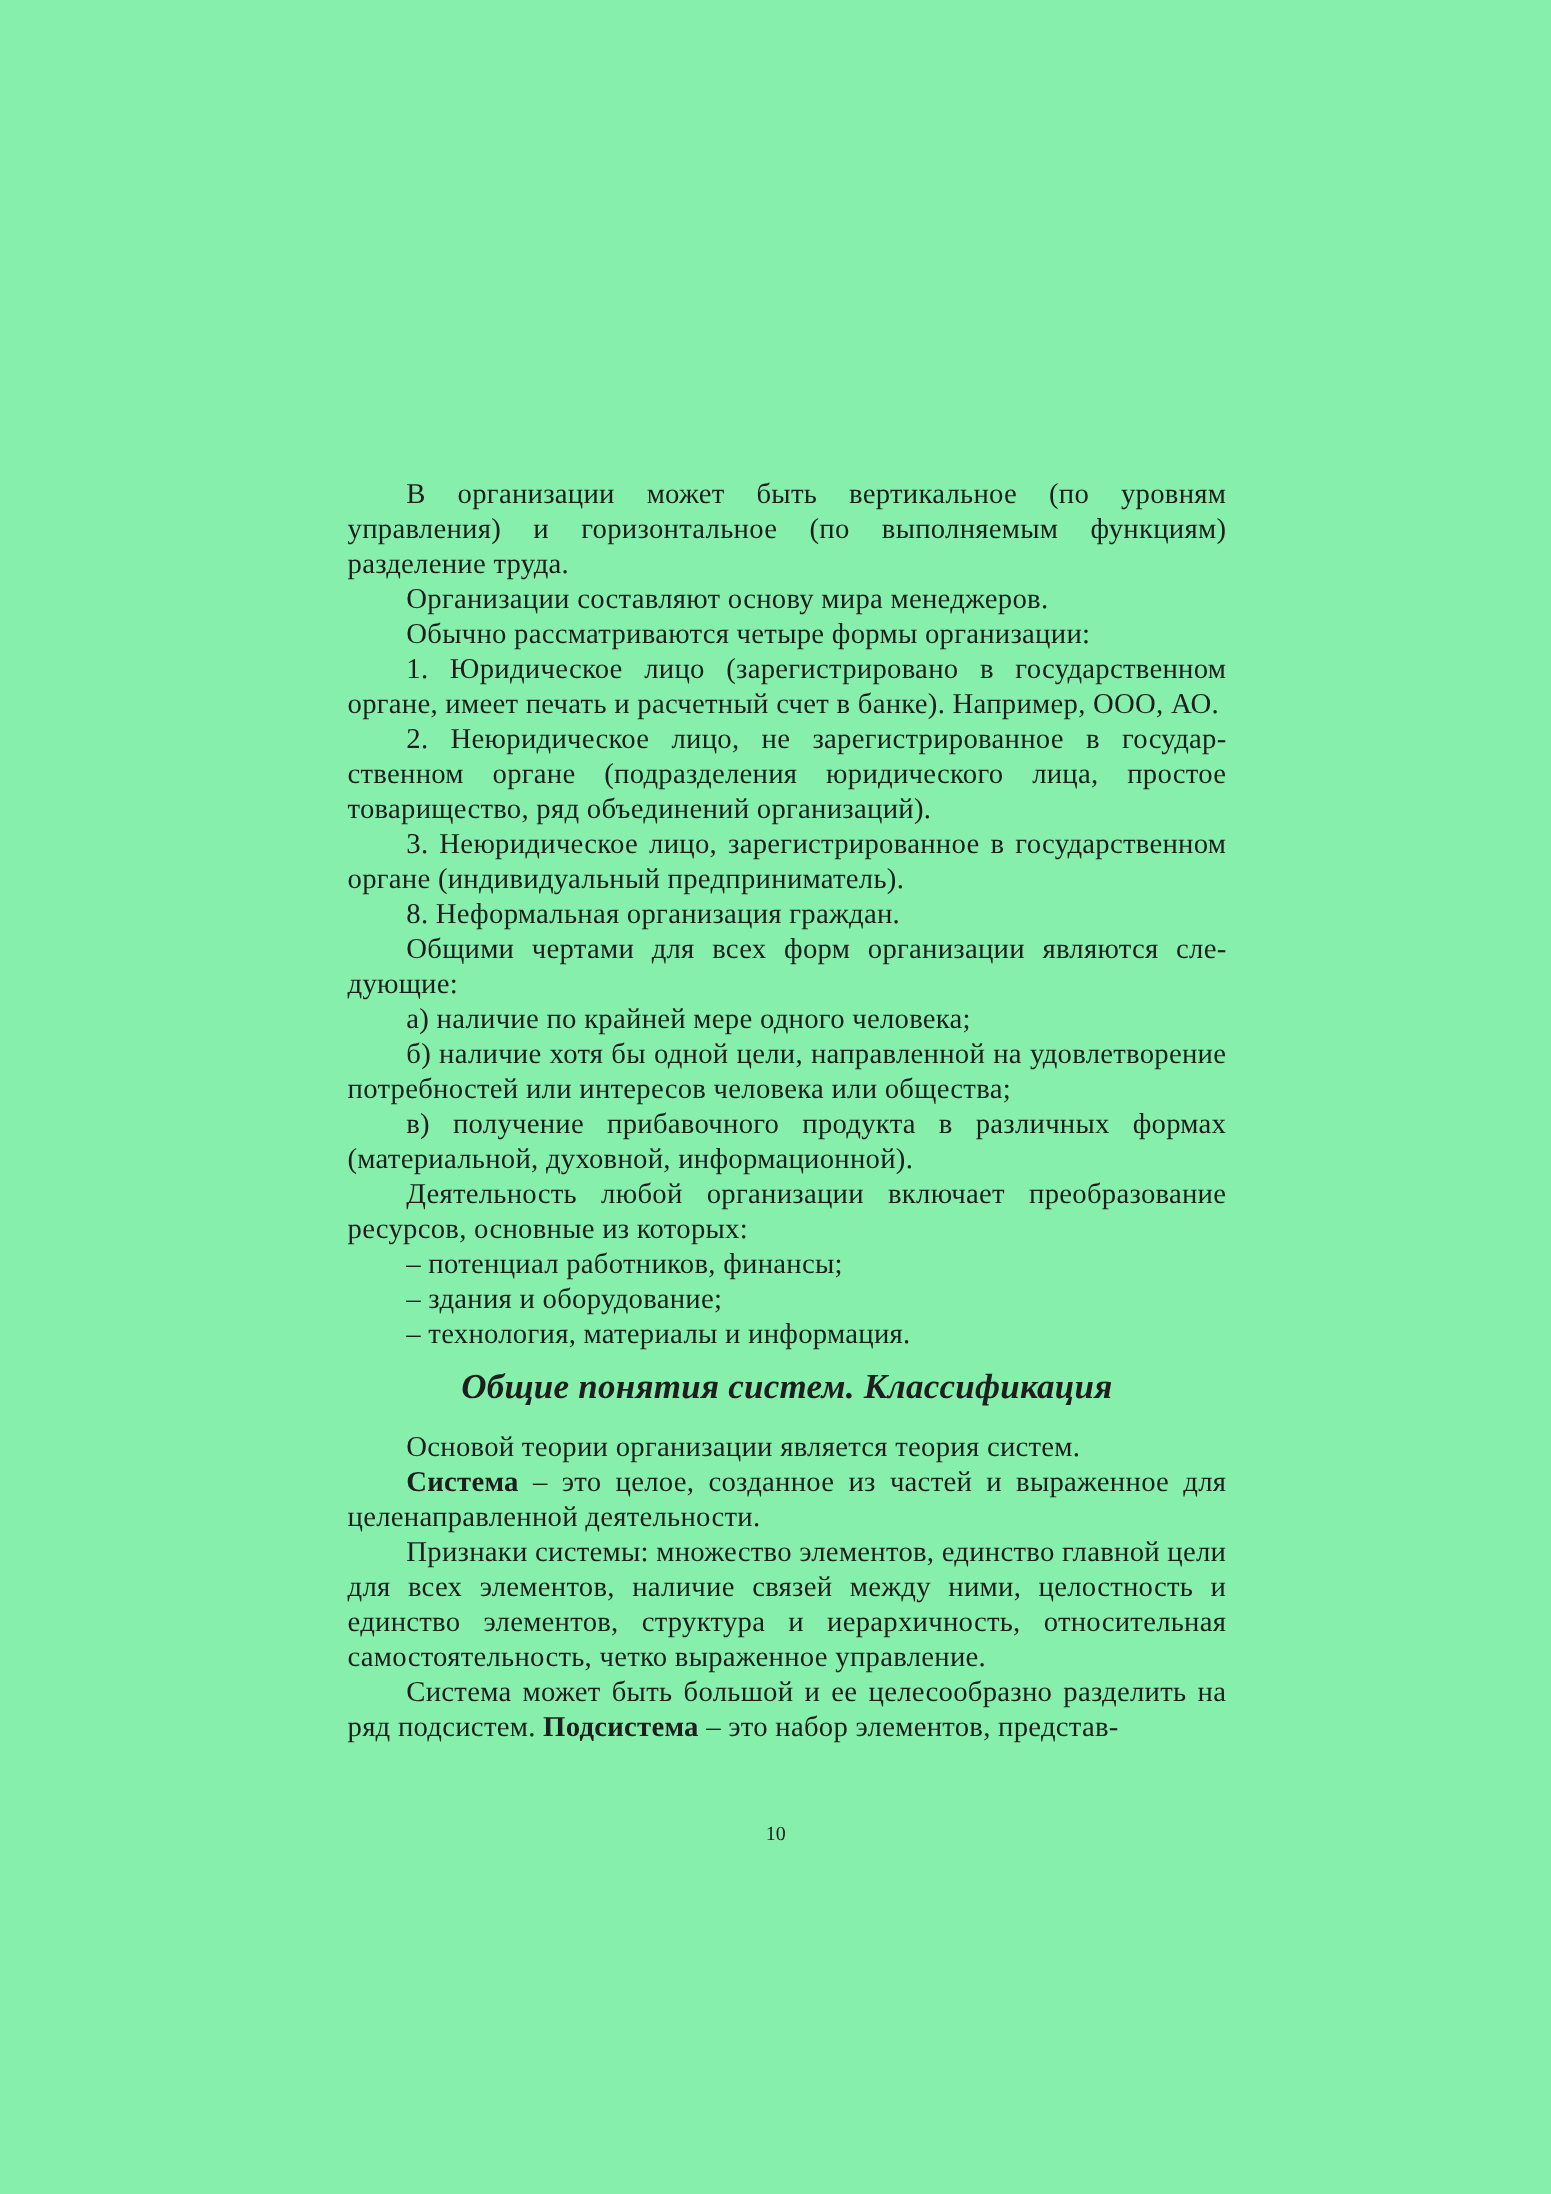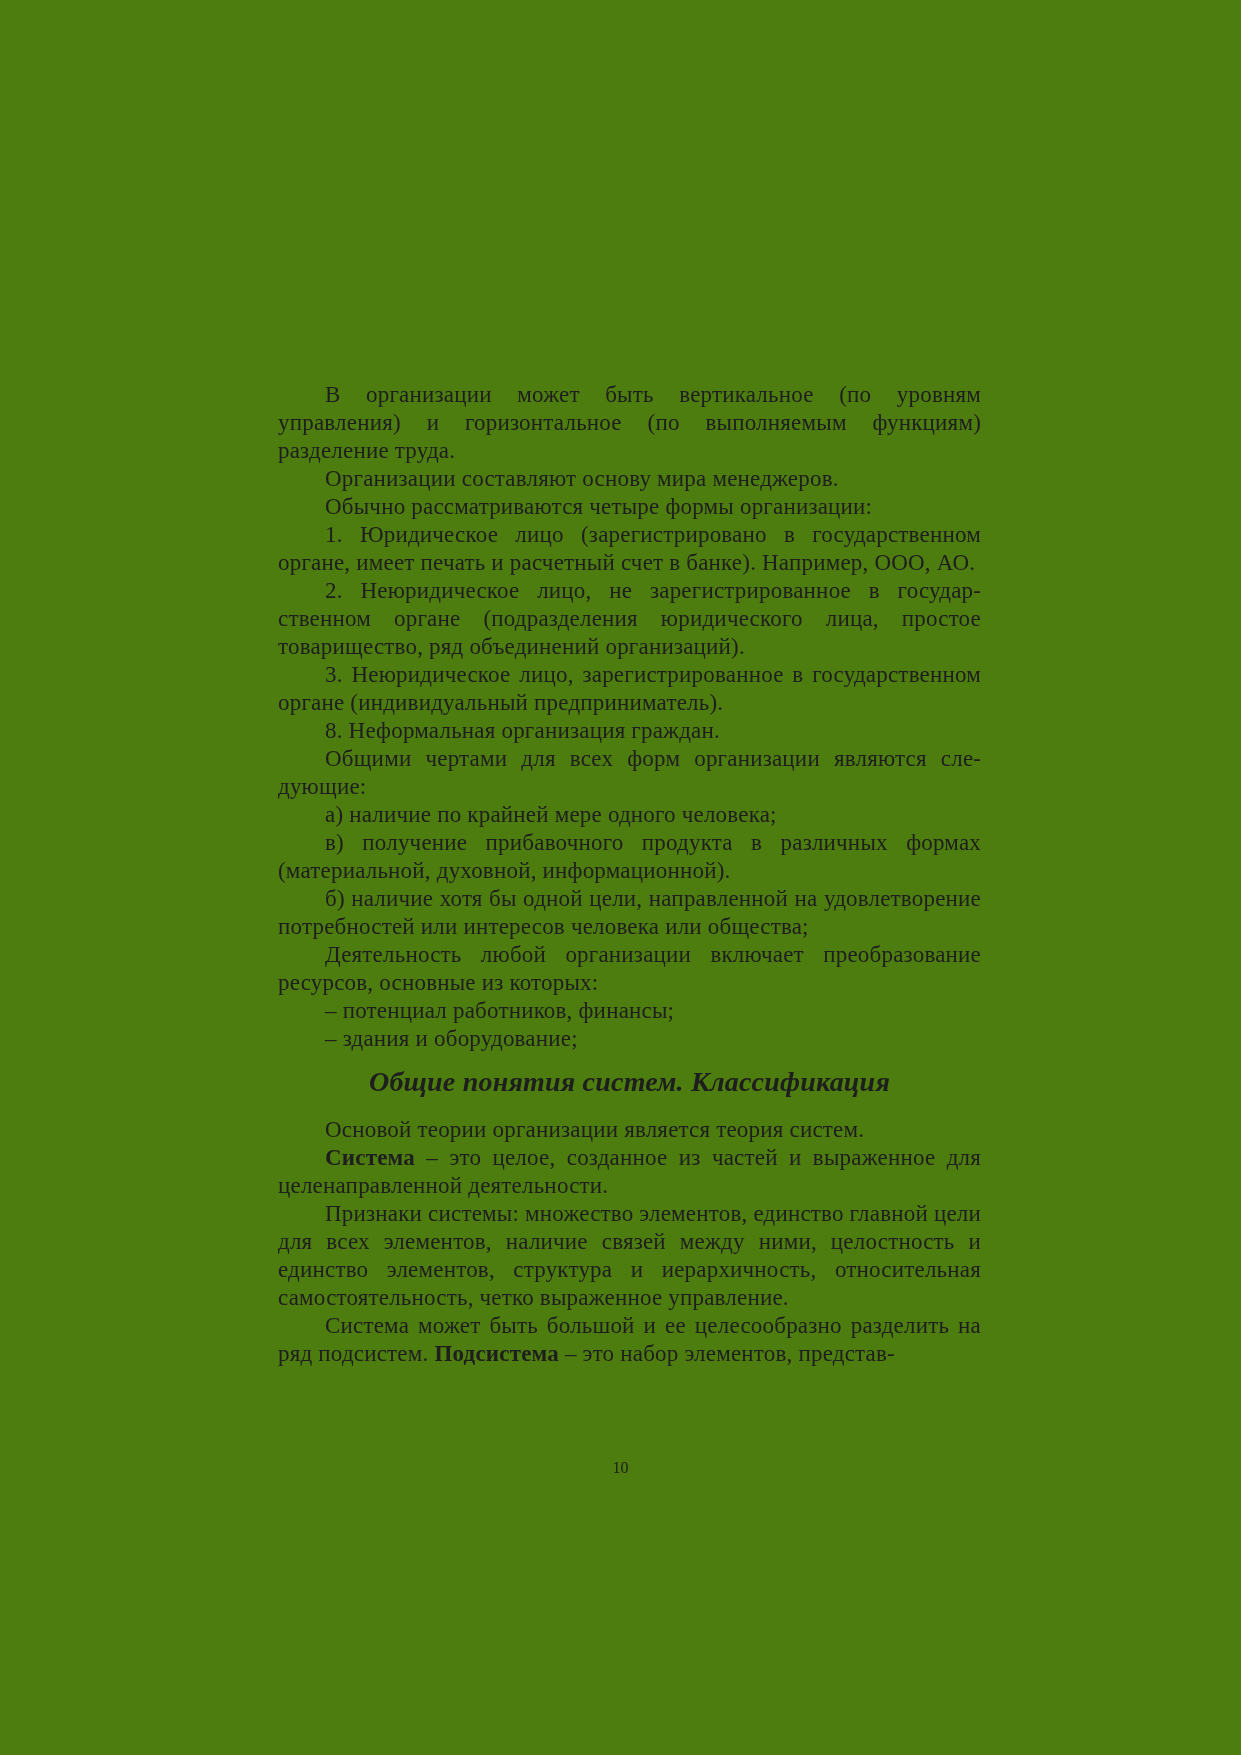--- a/index.html
+++ b/index.html
@@ -7,21 +7,21 @@
     padding: 0;
     width: 1241px;
     height: 1755px;
     background: #ffffff;
     overflow: hidden;
   }
   .page {
     position: relative;
     width: 1241px;
     height: 1755px;
-    background: #4d7c0f;
+    background: #86efac;
     font-family: "Liberation Serif", "DejaVu Serif", serif;
     color: #1e1e1e;
   }
   .text-block {
     position: absolute;
     left: 278px;
     top: 381px;
     width: 703px;
     font-size: 23px;
     line-height: 28px;
@@ -63,25 +63,26 @@
   <section class="text-block">
     <p class="para">В организации может быть вертикальное (по уровням управления) и горизонтальное (по выполняемым функциям) разделение труда.</p>
     <p class="para">Организации составляют основу мира менеджеров.</p>
     <p class="para">Обычно рассматриваются четыре формы организации:</p>
     <p class="para">1. Юридическое лицо (зарегистрировано в государствен­ном органе, имеет печать и расчетный счет в банке). Например, ООО, АО.</p>
     <p class="para">2. Неюридическое лицо, не зарегистрированное в государ­ственном органе (подразделения юридического лица, простое товарищество, ряд объединений организаций).</p>
     <p class="para">3. Неюридическое лицо, зарегистрированное в государ­ственном органе (индивидуальный предприниматель).</p>
     <p class="para">8. Неформальная организация граждан.</p>
     <p class="para">Общими чертами для всех форм организации являются сле­дующие:</p>
     <p class="para">а) наличие по крайней мере одного человека;</p>
+    <p class="para">б) наличие хотя бы одной цели, направленной на удовле­творение потребностей или интересов человека или общества;</p>
     <p class="para">в) получение прибавочного продукта в различных формах (материальной, духовной, информационной).</p>
-    <p class="para">б) наличие хотя бы одной цели, направленной на удовле­творение потребностей или интересов человека или общества;</p>
     <p class="para">Деятельность любой организации включает преобразование ресурсов, основные из которых:</p>
     <p class="para">– потенциал работников, финансы;</p>
     <p class="para">– здания и оборудование;</p>
+    <p class="para">– технология, материалы и информация.</p>
 
     <h2 class="heading">Общие понятия систем. Классификация</h2>
 
     <p class="para">Основой теории организации является теория систем.</p>
     <p class="para"><b class="bold-term">Система</b><span> – это целое, созданное из частей и выраженное для целенаправленной деятельности.</span></p>
     <p class="para">Признаки системы: множество элементов, единство главной цели для всех элементов, наличие связей между ними, целост­ность и единство элементов, структура и иерархичность, отно­сительная самостоятельность, четко выраженное управление.</p>
     <p class="para"><span>Система может быть большой и ее целесообразно разделить на ряд подсистем. </span><b class="bold-term">Подсистема</b><span> – это набор элементов, представ-</span></p>
   </section>
 
   <div class="page-number">10</div>

